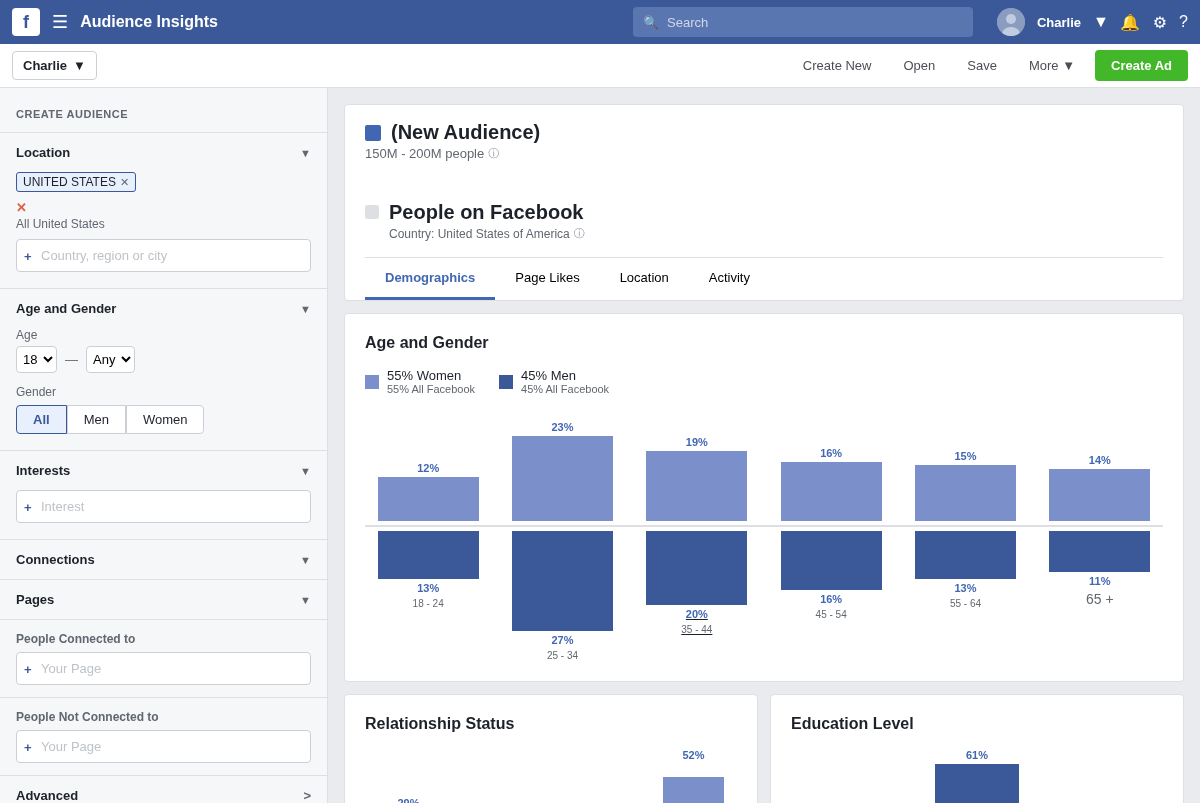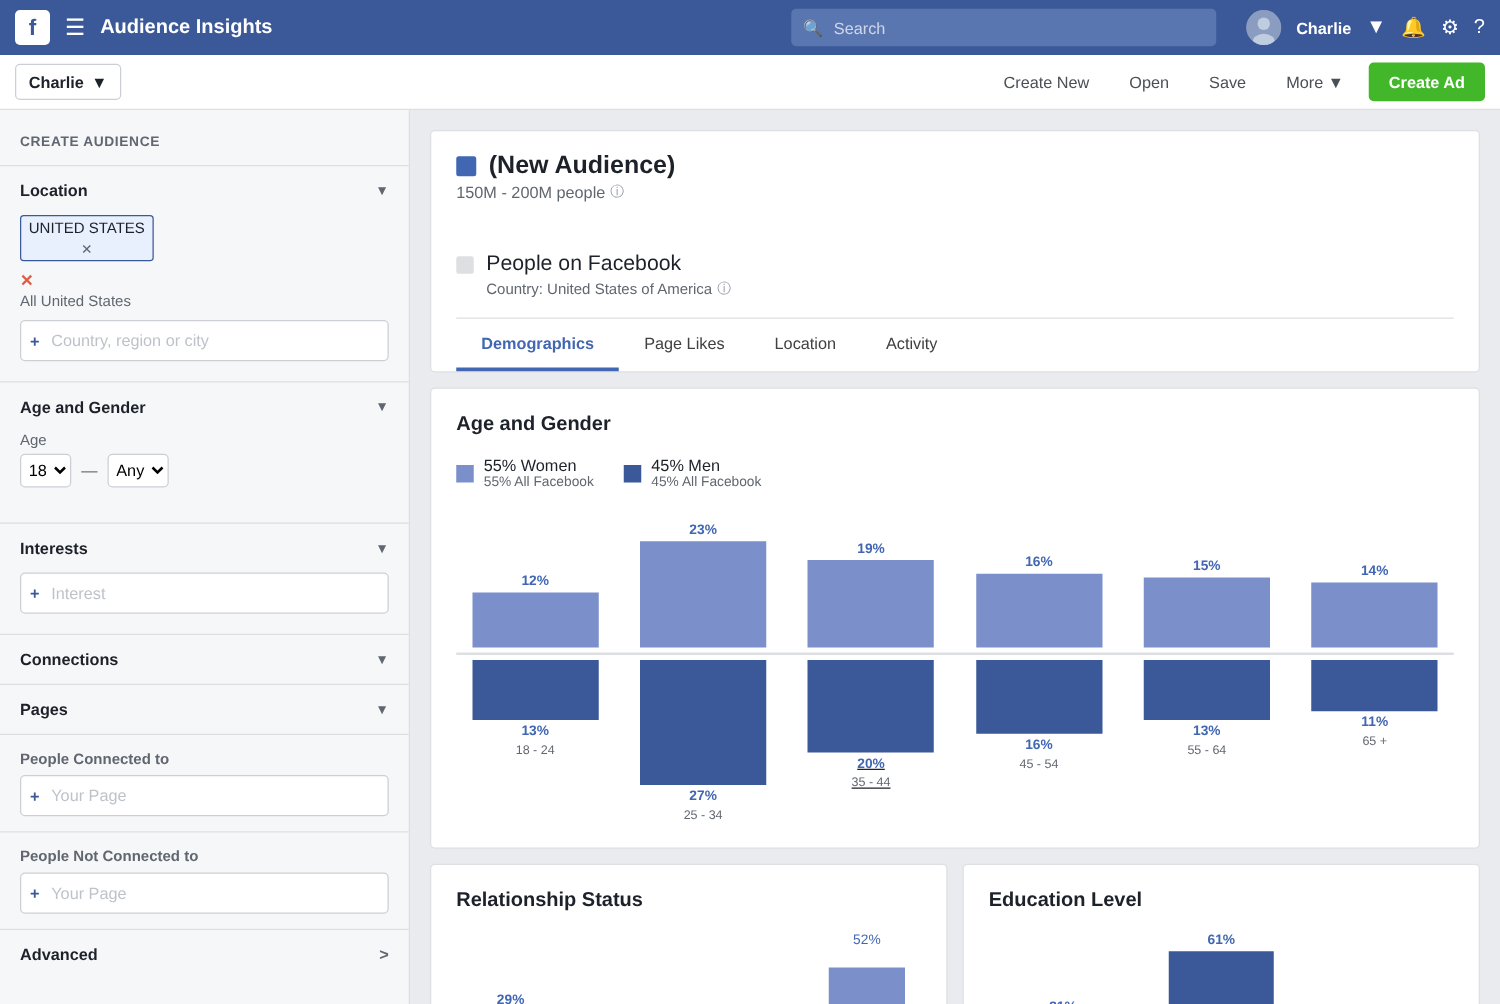--- a/index.html
+++ b/index.html
@@ -131,21 +131,21 @@
     .sidebar-section-content { padding: 0 16px 16px; }
 
     .location-tags { display: flex; flex-wrap: wrap; gap: 4px; margin-bottom: 8px; }
     .location-tag {
       background: #e8f0fe;
       border: 1px solid #3b5998;
       border-radius: 3px;
       padding: 2px 6px;
       font-size: 12px;
       color: #1d2129;
-      display: flex; align-items: center; gap: 4px; flex-direction: column;
+      display: flex; align-items: center; gap: 4px;
     }
     .location-tag .remove { cursor: pointer; color: #616770; font-size: 11px; }
     .location-all { font-size: 12px; color: #616770; margin-bottom: 8px; }
     .text-input {
       width: 100%;
       border: 1px solid #ccd0d5;
       border-radius: 4px;
       padding: 8px 10px;
       font-size: 13px;
       color: #1d2129;
@@ -217,33 +217,33 @@
       margin-bottom: 16px;
       gap: 40px;
       flex-direction: column;
     }
     .audience-name-block { display: flex; align-items: center; gap: 10px; }
     .audience-color-box { width: 16px; height: 16px; background: #4267b2; border-radius: 2px; flex-shrink: 0; }
     .audience-name { font-size: 20px; font-weight: 600; color: #1d2129; }
     .audience-size { font-size: 13px; color: #616770; margin-top: 2px; display: flex; align-items: center; gap: 4px; }
     .facebook-block { display: flex; align-items: flex-start; gap: 10px; }
     .fb-color-box { width: 14px; height: 14px; background: #dddfe2; border-radius: 2px; flex-shrink: 0; margin-top: 4px; }
-    .fb-name { font-size: 17px; font-weight: 400; color: #1d2129; }
+    .fb-name { font-size: 20px; font-weight: 700; color: #1d2129; }
     .fb-country { font-size: 12px; color: #616770; margin-top: 2px; display: flex; align-items: center; gap: 4px; }
     .info-icon { color: #8d949e; font-size: 11px; cursor: pointer; }
 
     
     .tabs-row {
       display: flex;
       border-top: 1px solid #dddfe2;
     }
     .tab {
       padding: 12px 20px;
       font-size: 13px;
-      color: #404040;
+      color: #000000;
       cursor: pointer;
       border-bottom: 3px solid transparent;
       font-weight: 400;
     }
     .tab.active {
       color: #4267b2;
       border-bottom: 3px solid #4267b2;
       font-weight: 600;
     }
 
@@ -364,20 +364,28 @@
           <div class="age-row">
             <select class="age-select">
               <option>18</option>
             </select>
             <span class="age-dash">—</span>
             <select class="age-select">
               <option>Any</option>
             </select>
           </div>
         </div>
+        <div>
+          <div class="gender-label">Gender</div>
+          <div class="gender-row">
+            <button class="gender-btn active">All</button>
+            <button class="gender-btn">Men</button>
+            <button class="gender-btn">Women</button>
+          </div>
+        </div>
       </div>
     </div>
 
     <div class="sidebar-section">
       <div class="sidebar-section-header">
         <span>Interests</span>
         <span class="chevron">▼</span>
       </div>
       <div class="sidebar-section-content">
         <div style="position:relative;">
@@ -529,21 +537,21 @@
       <div style="font-size:10px;color:#616770;margin-top:4px;white-space:nowrap;text-align:center;">45 - 54</div>
     </div>
             <div style="flex: 1 1 0%; display: flex; flex-direction: column; align-items: center;">
       <div style="background:#3b5998;width:80%;height:48px;"></div>
       <div style="font-size:11px;font-weight:600;color:#4267b2;margin-top:3px;">13%</div>
       <div style="font-size:10px;color:#616770;margin-top:4px;white-space:nowrap;text-align:center;">55 - 64</div>
     </div>
             <div style="flex: 1 1 0%; display: flex; flex-direction: column; align-items: center;">
       <div style="background:#3b5998;width:80%;height:41px;"></div>
       <div style="font-size:11px;font-weight:600;color:#4267b2;margin-top:3px;">11%</div>
-      <div style="font-size:10px;color:#616770;margin-top:4px;white-space:nowrap;text-align:left;">65 +</div>
+      <div style="font-size:14px;color:#616770;margin-top:4px;white-space:nowrap;text-align:left;">65 +</div>
     </div>
           </div>
       </div>
 
       <div class="bottom-charts-row">
         <div class="bottom-chart">
           <div class="chart-title">Relationship Status</div>
           <div id="rel-bars" style="display:flex;gap:8px;align-items:flex-end;height:130px;margin-top:10px;">
               <div style="flex: 1 1 0%; display: flex; flex-direction: column; align-items: center; justify-content: flex-end; height: 130px;">
       <div style="font-size:11px;font-weight:600;color:#4267b2;margin-bottom:3px;">29%</div>
@@ -551,21 +559,21 @@
     </div>
               <div style="flex: 1 1 0%; display: flex; flex-direction: column; align-items: center; justify-content: flex-end; height: 130px;">
       <div style="font-size:11px;font-weight:600;color:#4267b2;margin-bottom:3px;">16%</div>
       <div style="background:#7b8fcb;width:70%;height:37px;"></div>
     </div>
               <div style="flex: 1 1 0%; display: flex; flex-direction: column; align-items: center; justify-content: flex-end; height: 130px;">
       <div style="font-size:11px;font-weight:600;color:#4267b2;margin-bottom:3px;">4%</div>
       <div style="background:#7b8fcb;width:70%;height:9px;"></div>
     </div>
               <div style="flex: 1 1 0%; display: flex; flex-direction: column; align-items: center; justify-content: flex-end; height: 130px;">
-      <div style="font-size:11px;font-weight:400;color:#4267b2;margin-bottom:16px;">52%</div>
+      <div style="font-size:11px;font-weight:700;color:#4267b2;margin-bottom:16px;">52%</div>
       <div style="background:#7b8fcb;width:70%;height:120px;"></div>
     </div>
             </div>
         </div>
         <div class="bottom-chart">
           <div class="chart-title">Education Level</div>
           <div id="edu-bars" style="display:flex;gap:8px;align-items:flex-end;height:130px;margin-top:10px;">
               <div style="flex: 1 1 0%; display: flex; flex-direction: column; align-items: center; justify-content: flex-end; height: 130px;">
       <div style="font-size:11px;font-weight:600;color:#4267b2;margin-bottom:3px;">31%</div>
       <div style="background:#7b8fcb;width:70%;height:61px;"></div>

